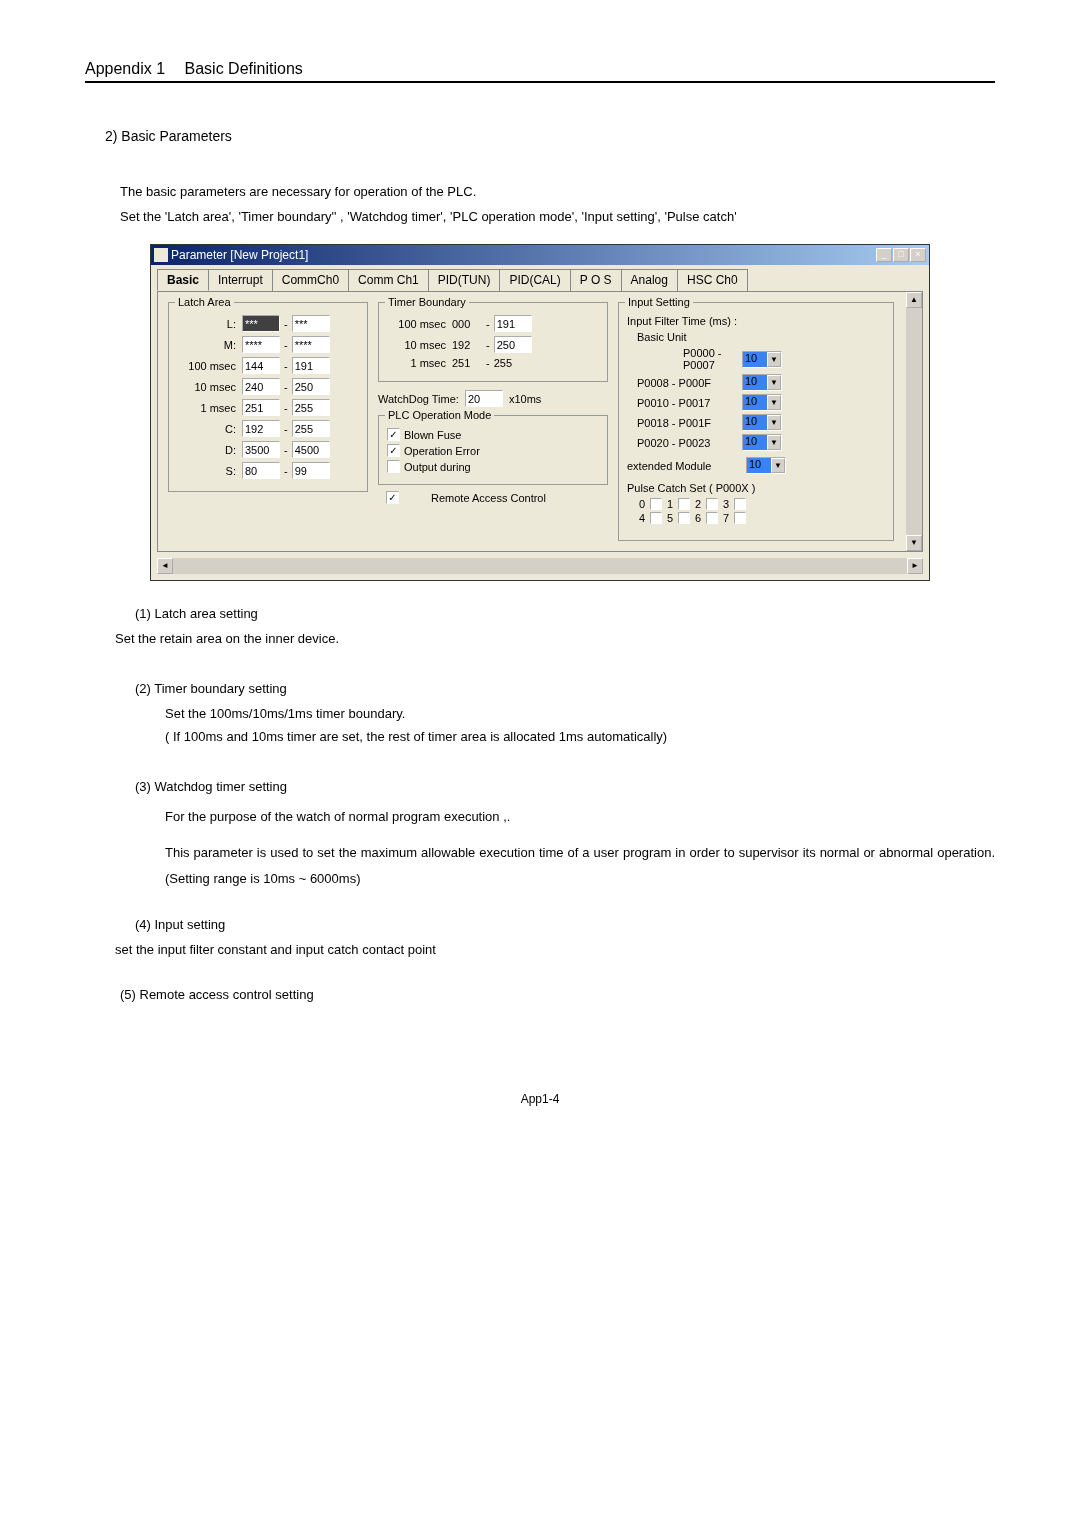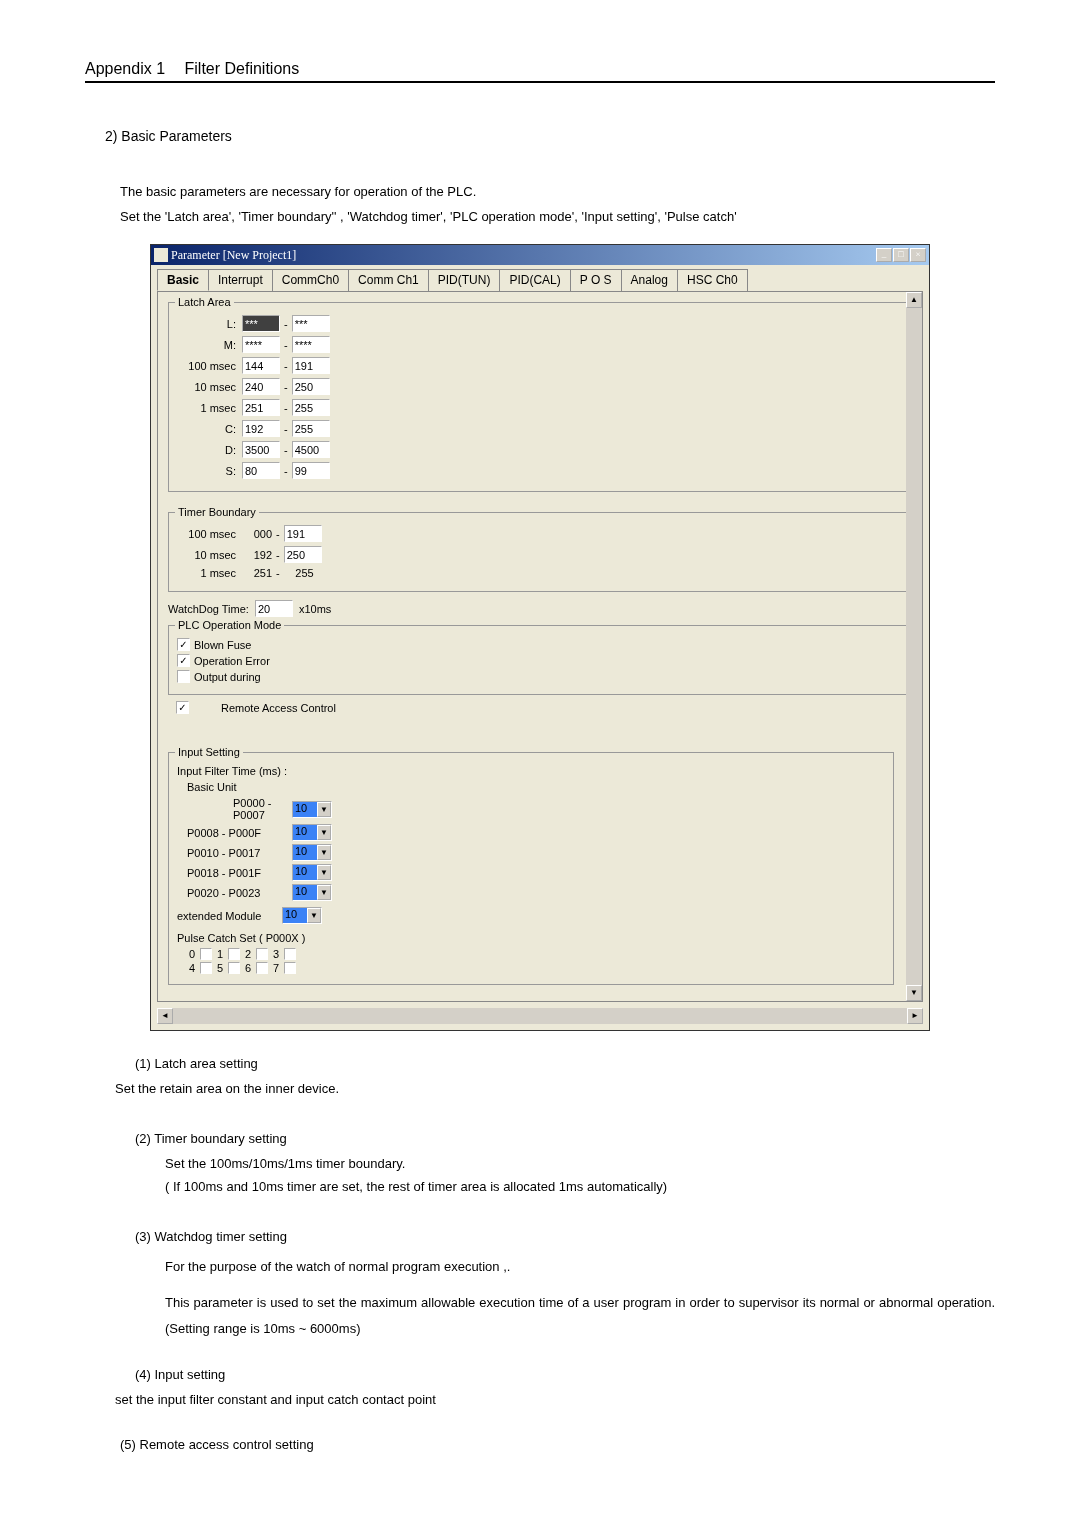--- a/index.html
+++ b/index.html
@@ -43,21 +43,20 @@
       font-size: 11px;
       font-family: Tahoma, Arial, sans-serif;
     }
     .titlebar {
       background: linear-gradient(to right, #0a246a, #a6caf0);
       color: #fff;
       padding: 2px 3px;
       display: flex;
       align-items: center;
       height: 20px;
-      font-family: Liberation Serif, serif;
     }
     .titlebar-icon {
       width: 14px; height: 14px;
       background: #ece9d8;
       margin-right: 3px;
       display: inline-block;
     }
     .titlebar-text { flex: 1; font-size: 12px; }
     .titlebar-buttons { display: flex; gap: 1px; }
     .tb-btn {
@@ -91,21 +90,20 @@
       z-index: 2;
     }
     .tab-content {
       border: 1px solid #888;
       margin: 0 6px 6px 6px;
       padding: 10px;
       background: #ece9d8;
       position: relative;
       display: flex;
       gap: 10px;
-      flex-direction: column;
     }
     .group {
       border: 1px solid #999;
       position: relative;
       padding: 12px 8px 8px 8px;
       margin-bottom: 6px;
     }
     .group-title {
       position: absolute;
       top: -7px;
@@ -135,21 +133,21 @@
       background: #fff;
       font-size: 11px;
       padding: 0 2px;
       font-family: inherit;
     }
     .field.dark {
       background: #404040;
       color: #fff;
     }
     .dash { margin: 0 4px; }
-    .static-num { display: inline-block; width: 30px; text-align: right; }
+    .static-num { display: inline-block; width: 30px; text-align: left; }
     .checkbox-row {
       display: flex;
       align-items: center;
       margin-bottom: 3px;
       font-size: 11px;
     }
     .checkbox {
       width: 13px; height: 13px;
       border: 1px inset #fff;
       background: #fff;
@@ -254,21 +252,21 @@
       align-items: center;
       margin: 6px 0 0 8px;
       gap: 28px;
     }
   </style>
 </head>
 <body>
 
 <div class="page-header">
   <span class="appendix">Appendix 1</span>
-  <span>Filter Definitions</span>
+  <span>Basic Definitions</span>
 </div>
 
 <div class="section-title">
   <span>2)</span>
   <span>Basic  Parameters</span>
 </div>
 
 <div class="intro-text">The basic parameters are necessary for operation of the PLC.</div>
 <div class="intro-text-2">Set the 'Latch area', 'Timer boundary'' , 'Watchdog timer', 'PLC operation mode', 'Input setting', 'Pulse catch'</div>
 
@@ -443,21 +441,21 @@
     </div>
   </div>
             <div class="input-row">
     <span class="input-row-label" style="margin-left:10px;">P0020 - P0023</span>
     <div class="dropdown">
       <span class="dropdown-val">10</span>
       <div class="dropdown-btn">▼</div>
     </div>
   </div>
           </div>
-        <div class="input-row" style="margin-top:6px;">
+        <div class="input-row" style="margin-top:6px;gap:14px;">
           <span class="input-row-label">extended Module</span>
           <div class="dropdown">
             <span class="dropdown-val">10</span>
             <div class="dropdown-btn">▼</div>
           </div>
         </div>
         <div style="margin-top:8px;margin-bottom:4px;">Pulse Catch Set ( P000X )</div>
         <div id="pulse-rows">
             <div class="pulse-row" style="margin-left: 10px;">
               <span class="pulse-num">0</span>

